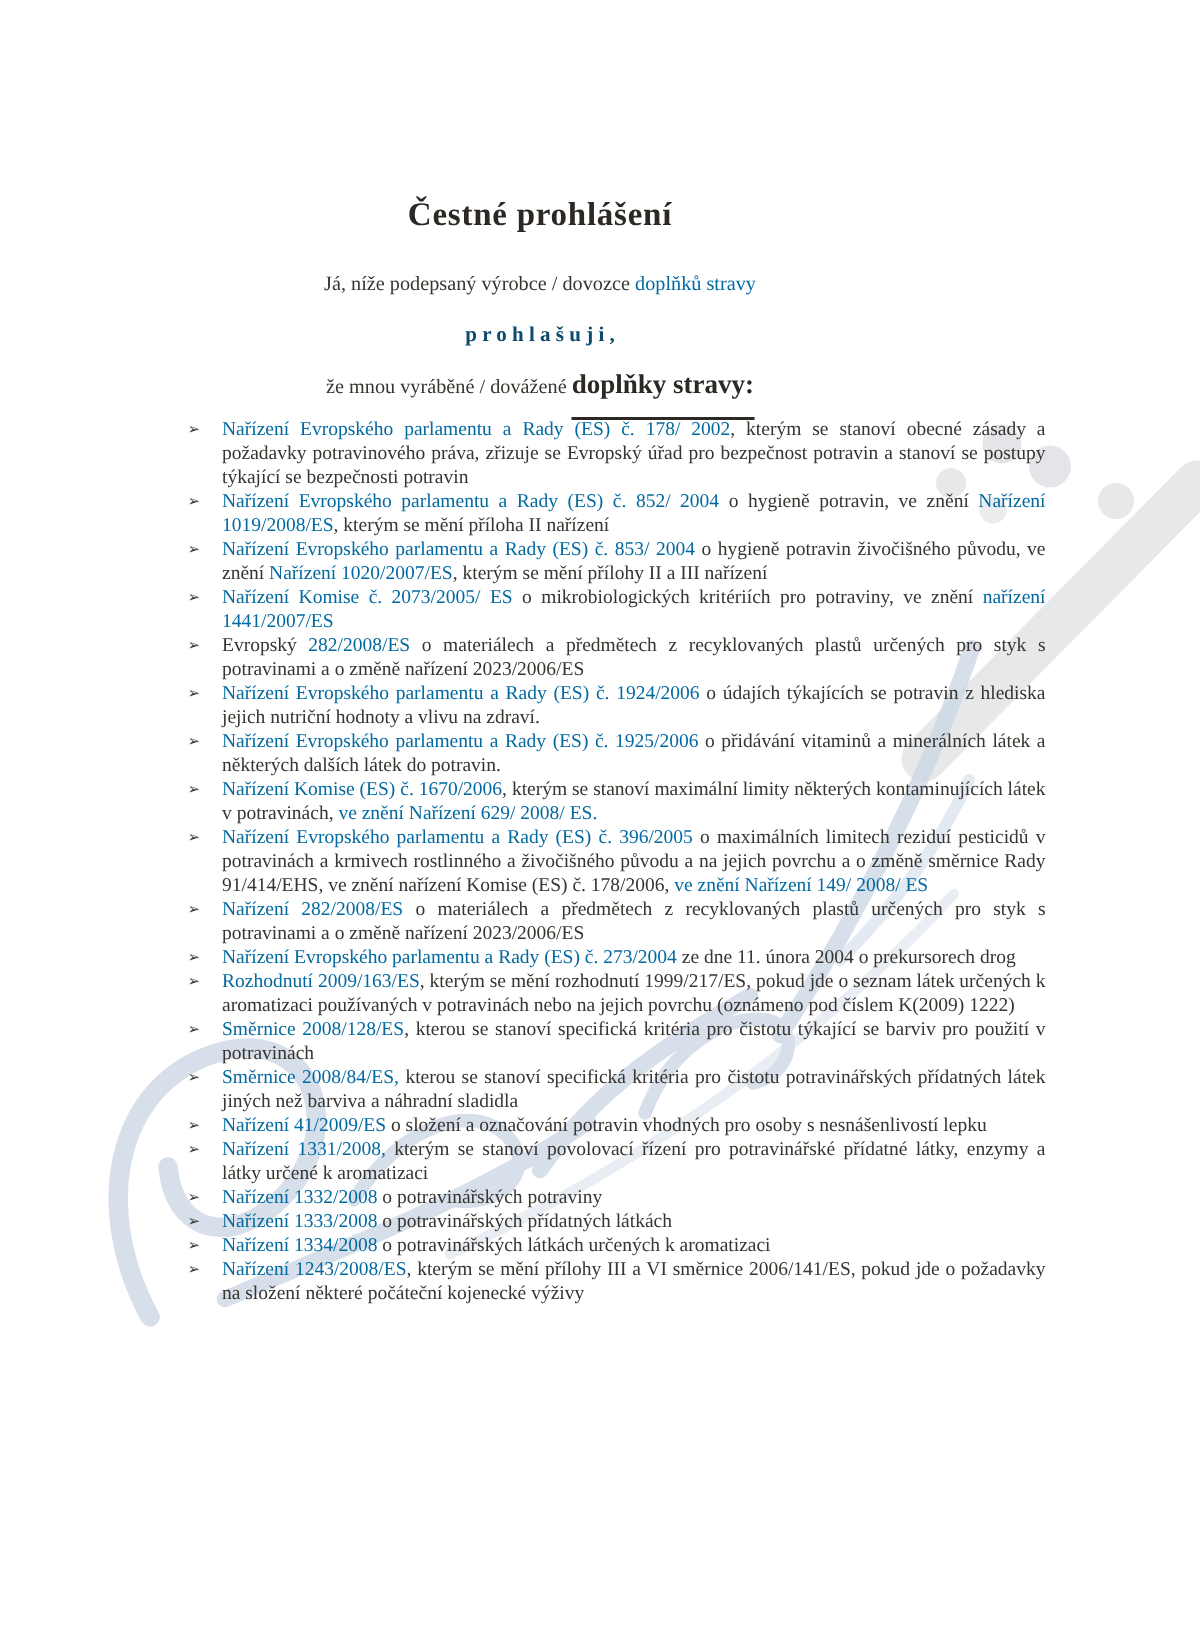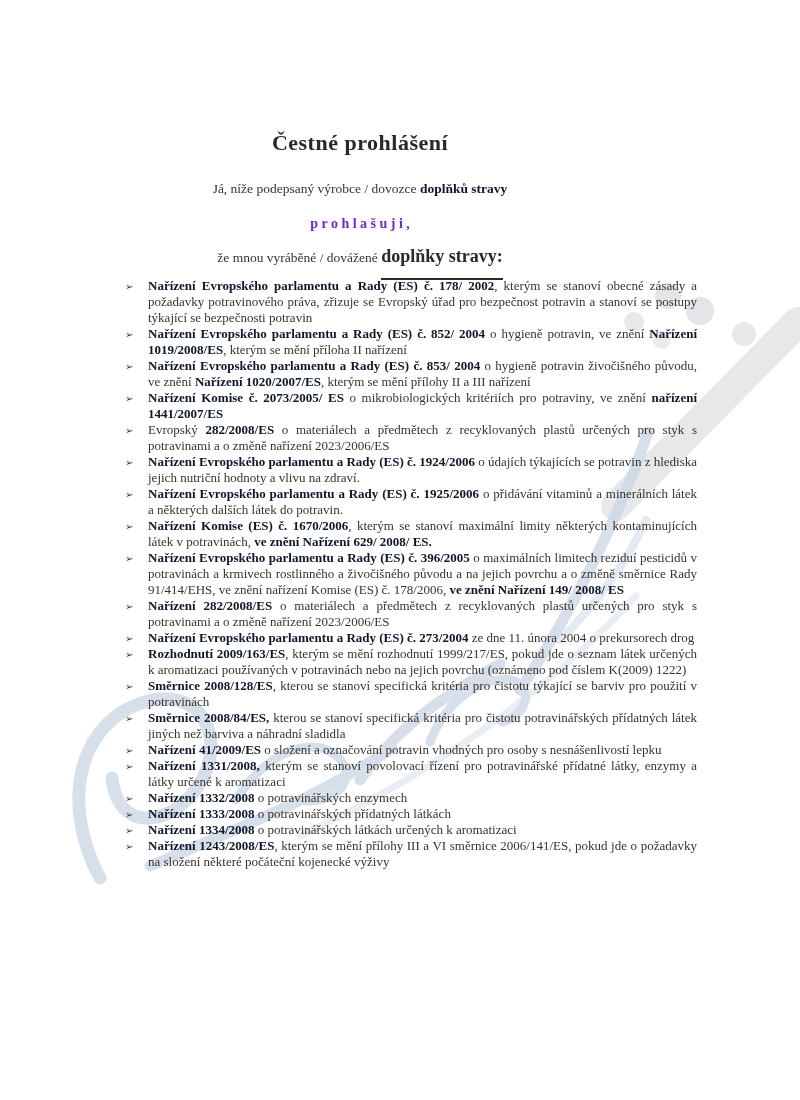--- a/index.html
+++ b/index.html
@@ -16,28 +16,28 @@
   .content{position:absolute;left:0;top:0;width:800px;padding:130px 100px 0 100px;box-sizing:border-box;}
   .head{width:520px;}
   .title{
     margin:0;text-align:center;
     font-size:22px;line-height:26px;font-weight:bold;color:#2c2824;
     letter-spacing:0.5px;
   }
   .intro1{margin:24px 0 0 0;text-align:center;font-size:13.5px;line-height:17px;}
   .declare{
     margin:18px 0 0 0;text-align:center;
-    font-size:14px;line-height:18px;font-weight:bold;color:#6d28d9;
+    font-size:14px;line-height:18px;font-weight:bold;color:#0c4a6e;
   }
   .intro2{margin:12px 0 0 0;text-align:center;font-size:13.5px;line-height:22px;}
   .big-bold{
     font-size:18px;font-weight:bold;color:#2c2824;
     border-bottom:2px solid #2c2824;padding-bottom:12px;
   }
-  .b{font-weight:bold;color:#0f172a;}
+  .b{font-weight:normal;color:#0369a1;}
   .lead{margin:10px 0 0 0;font-size:13px;line-height:16px;}
   .reg-list{
     list-style:none;
     margin:9px 0 0 25px;padding:0;
     width:572px;
     font-size:13px;line-height:16px;
   }
   .reg-item{
     position:relative;
     padding-left:23px;
@@ -100,19 +100,19 @@
         <li class="reg-item"><span class="bullet">➢</span><span><span class="b">Nařízení Evropského parlamentu a Rady (ES) č. 1925/2006</span><span> o přidávání vitaminů a minerálních látek a některých dalších látek do potravin.</span></span></li>
         <li class="reg-item"><span class="bullet">➢</span><span><span class="b">Nařízení Komise (ES) č. 1670/2006</span><span>, kterým se stanoví maximální limity některých kontaminujících látek v potravinách, </span><span class="b">ve znění Nařízení 629/ 2008/ ES.</span></span></li>
         <li class="reg-item"><span class="bullet">➢</span><span><span class="b">Nařízení Evropského parlamentu a Rady (ES) č. 396/2005</span><span> o maximálních limitech reziduí pesticidů v potravinách a krmivech rostlinného a živočišného původu a na jejich povrchu a o změně směrnice Rady 91/414/EHS, ve znění nařízení Komise (ES) č. 178/2006, </span><span class="b">ve znění Nařízení 149/ 2008/ ES</span></span></li>
         <li class="reg-item"><span class="bullet">➢</span><span><span class="b">Nařízení 282/2008/ES</span><span> o materiálech a předmětech z recyklovaných plastů určených pro styk s potravinami a o změně nařízení 2023/2006/ES</span></span></li>
         <li class="reg-item"><span class="bullet">➢</span><span><span class="b">Nařízení Evropského parlamentu a Rady (ES) č. 273/2004</span><span> ze dne 11. února 2004 o prekursorech drog</span></span></li>
         <li class="reg-item"><span class="bullet">➢</span><span><span class="b">Rozhodnutí 2009/163/ES</span><span>, kterým se mění rozhodnutí 1999/217/ES, pokud jde o seznam látek určených k aromatizaci používaných v potravinách nebo na jejich povrchu (oznámeno pod číslem K(2009) 1222)</span></span></li>
         <li class="reg-item"><span class="bullet">➢</span><span><span class="b">Směrnice 2008/128/ES</span><span>, kterou se stanoví specifická kritéria pro čistotu týkající se barviv pro použití v potravinách</span></span></li>
         <li class="reg-item"><span class="bullet">➢</span><span><span class="b">Směrnice 2008/84/ES,</span><span> kterou se stanoví specifická kritéria pro čistotu potravinářských přídatných látek jiných než barviva a náhradní sladidla</span></span></li>
         <li class="reg-item"><span class="bullet">➢</span><span><span class="b">Nařízení 41/2009/ES</span><span> o složení a označování potravin vhodných pro osoby s nesnášenlivostí lepku</span></span></li>
         <li class="reg-item"><span class="bullet">➢</span><span><span class="b">Nařízení 1331/2008,</span><span> kterým se stanoví povolovací řízení pro potravinářské přídatné látky, enzymy a látky určené k aromatizaci</span></span></li>
-        <li class="reg-item"><span class="bullet">➢</span><span><span class="b">Nařízení 1332/2008</span><span> o potravinářských enzymech</span></span></li>
+        <li class="reg-item"><span class="bullet">➢</span><span><span class="b">Nařízení 1332/2008</span><span> o potravinářských potraviny</span></span></li>
         <li class="reg-item"><span class="bullet">➢</span><span><span class="b">Nařízení 1333/2008</span><span> o potravinářských přídatných látkách</span></span></li>
         <li class="reg-item"><span class="bullet">➢</span><span><span class="b">Nařízení 1334/2008</span><span> o potravinářských látkách určených k aromatizaci</span></span></li>
         <li class="reg-item"><span class="bullet">➢</span><span><span class="b">Nařízení 1243/2008/ES</span><span>, kterým se mění přílohy III a VI směrnice 2006/141/ES, pokud jde o požadavky na složení některé počáteční kojenecké výživy</span></span></li>
       </ul>
   </div>
 </div>
 
 </body></html>

